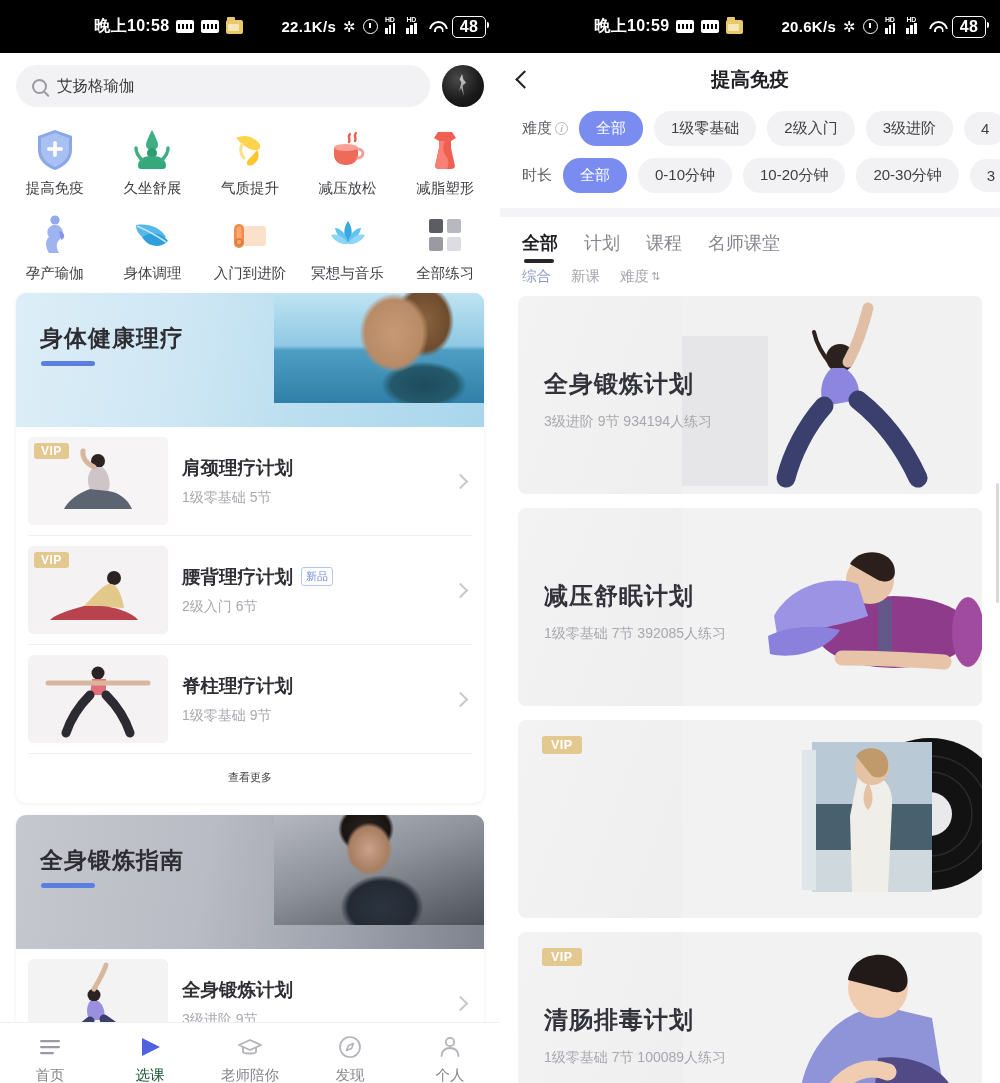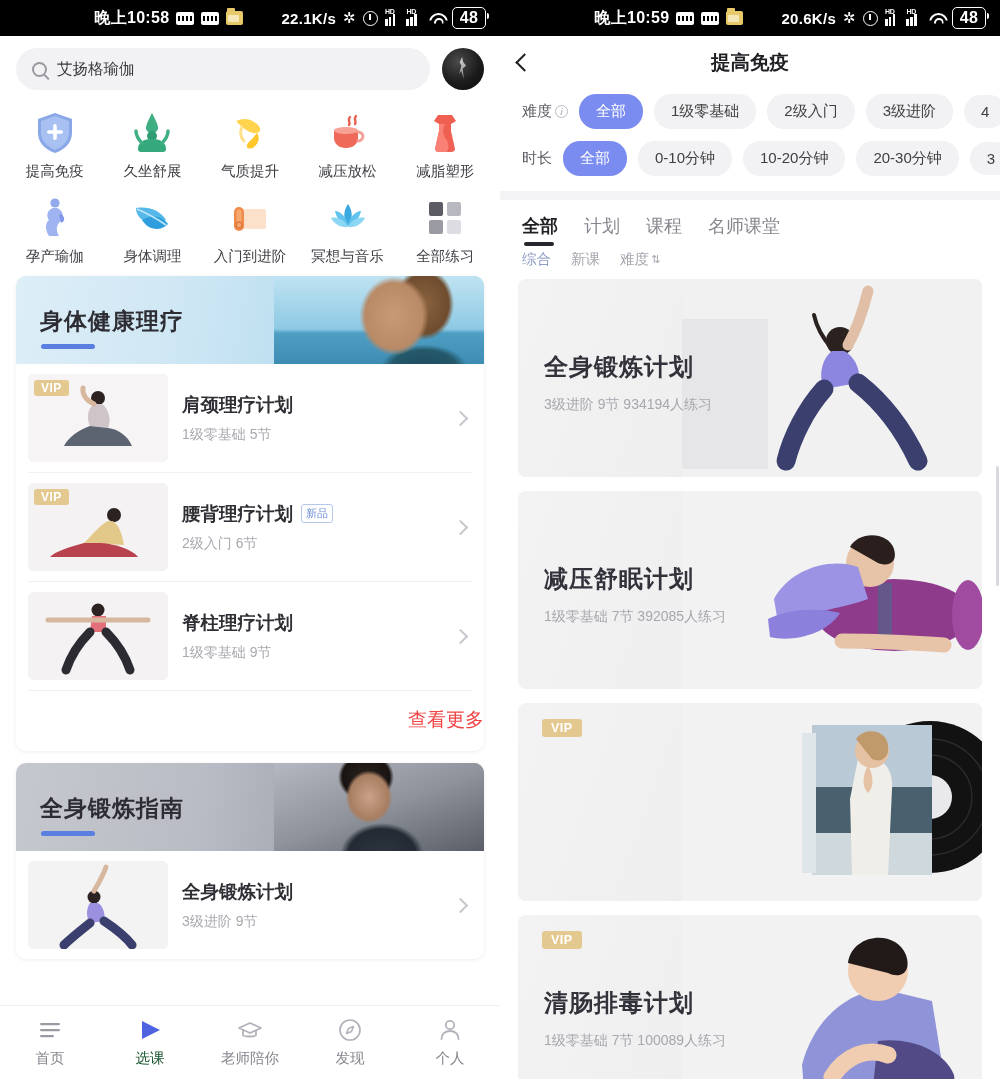--- a/index.html
+++ b/index.html
@@ -7,21 +7,21 @@
     width: 1000px; height: 1083px;
     background: #000;
     font-family: "Liberation Sans", "DejaVu Sans", sans-serif;
     overflow: hidden;
   }
   .screens { display: flex; width: 1000px; height: 1083px; }
   .phone { width: 500px; height: 1083px; position: relative; background: #fff; overflow: hidden; }
 
   
   .statusbar {
-    height: 36px; background: #000; color: #fff;
+    height: 53px; background: #000; color: #fff;
     display: flex; align-items: center; justify-content: flex-end;
     padding: 0 14px 0 0; gap: 0;
     font-size: 16px; font-weight: bold; letter-spacing: .3px;
   }
   .sb-left { display: flex; align-items: center; gap: 7px; margin-right: 38px; }
   .sb-right { display: flex; align-items: center; gap: 7px; }
   .sb-time { font-size: 16px; font-weight: 700; }
   .msg-ico {
     width: 18px; height: 13px; background: #fff; border-radius: 2px;
     position: relative; display: inline-block;
@@ -69,21 +69,21 @@
   
   .catgrid { display:grid; grid-template-columns:repeat(5,1fr); padding:4px 6px 8px 6px; row-gap:6px;}
   .cat { display:flex; flex-direction:column; align-items:center; gap:6px; padding:6px 0 2px;}
   .cat .ic { width:46px; height:46px; display:flex; align-items:center; justify-content:center;}
   .cat .lb { font-size:14.5px; color:#3f3f45; }
 
   .ic svg { display:block; }
 
   .l-scroll { padding:0 16px 0 16px; }
   .card { background:#fff; border-radius:10px; overflow:hidden; box-shadow:0 1px 4px rgba(0,0,0,.07); margin-bottom:12px; }
-  .banner { height:88px; position:relative; overflow:hidden; }
+  .banner { height:134px; position:relative; overflow:hidden; }
   .banner.b1 { background:linear-gradient(100deg,#ddeef7 0%,#cfe7f4 35%,#bcdff0 60%,#a9d6ec 100%); }
   .banner.b2 { background:linear-gradient(100deg,#c6c8cf 0%,#b9bcc4 40%,#9fa3ad 70%,#7e828c 100%); }
   .banner .btitle { position:absolute; left:24px; top:30px; font-size:23px; font-weight:700; color:#2d2d33; letter-spacing:1px;}
   .banner .bline { position:absolute; left:25px; top:68px; width:54px; height:5px; background:#5b7fe0; border-radius:3px;}
   
   .banner .ph { position:absolute; right:0; top:0; width:210px; height:110px; }
   .b1 .ph { background:
       radial-gradient(ellipse 48px 55px at 120px 40px, #c89a76 0%, #b88a66 60%, rgba(184,138,102,0) 72%),
       radial-gradient(ellipse 40px 48px at 150px 28px, #8a6340 0%, #6f4c2e 62%, rgba(111,76,46,0) 75%),
       radial-gradient(ellipse 55px 30px at 150px 92px, #1d4b5c 0%, #24596b 60%, rgba(36,89,107,0) 78%),
@@ -101,21 +101,21 @@
     position:absolute; left:6px; top:6px; z-index:3;
     background:#e3c88f; color:#fff; font-size:12px; font-weight:700;
     padding:1px 7px; border-radius:3px; letter-spacing:.5px;
   }
   .plan-info { flex:1; min-width:0; }
   .plan-title { font-size:18.5px; font-weight:700; color:#2e2e34; display:flex; align-items:center; gap:8px;}
   .newtag { font-size:11px; color:#6f8fd6; border:1px solid #b6c7ec; border-radius:3px; padding:1px 4px; font-weight:400;}
   .plan-sub { font-size:14px; color:#a8a8af; margin-top:9px; }
   .chev { width:11px; height:11px; border-right:2px solid #c8c8cf; border-top:2px solid #c8c8cf; transform:rotate(45deg); flex:none; margin-right:6px;}
   .sep { height:1px; background:#f0f0f2; margin:0 12px; }
-  .more { text-align:right; padding:16px 0 18px; font-size:19px; color:#ef4444; }
+  .more { text-align:center; padding:16px 0 18px; font-size:11px; color:#404040; }
 
   
   .pose { position:absolute; inset:0; }
 
   
   .bottomnav {
     position:absolute; left:0; bottom:0; width:500px; height:74px;
     background:#fff; border-top:1px solid #f0f0f2;
     display:flex; align-items:center; justify-content:space-around;
   }

